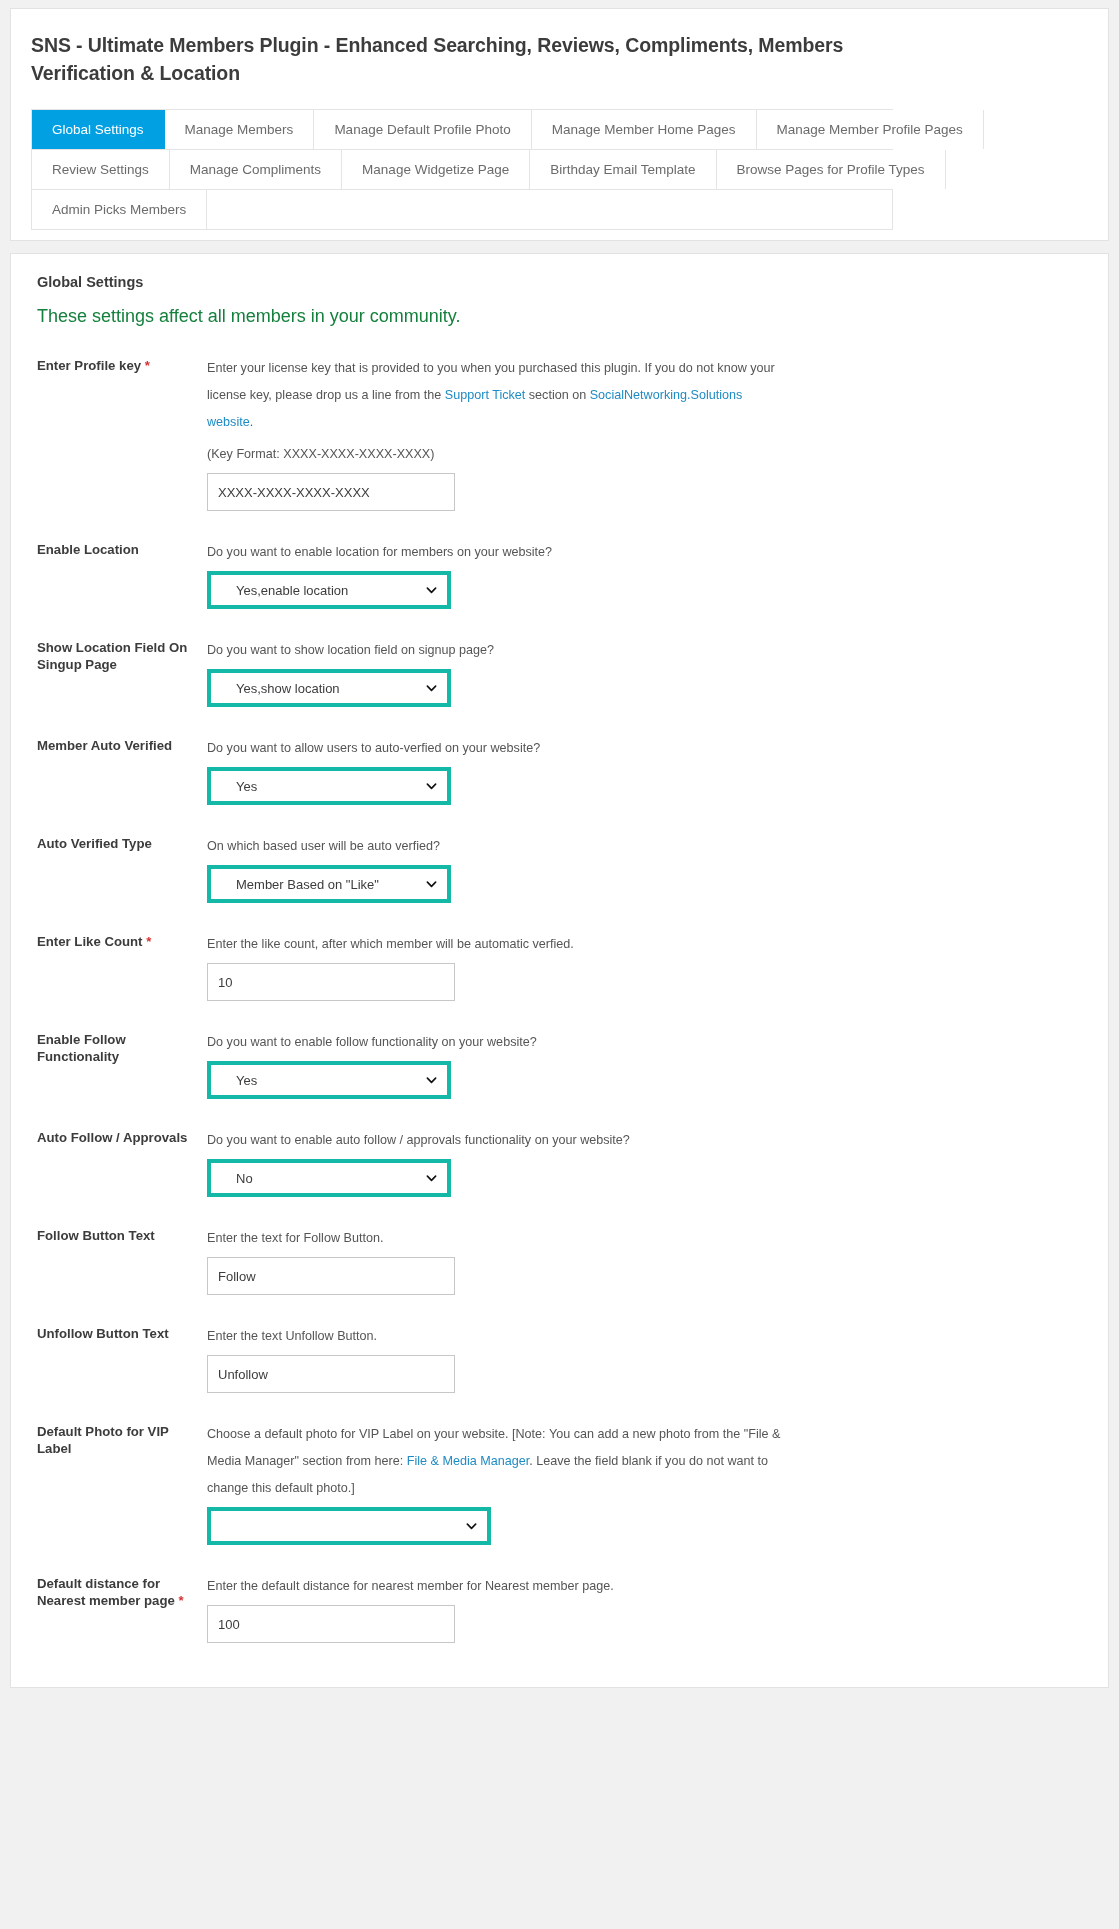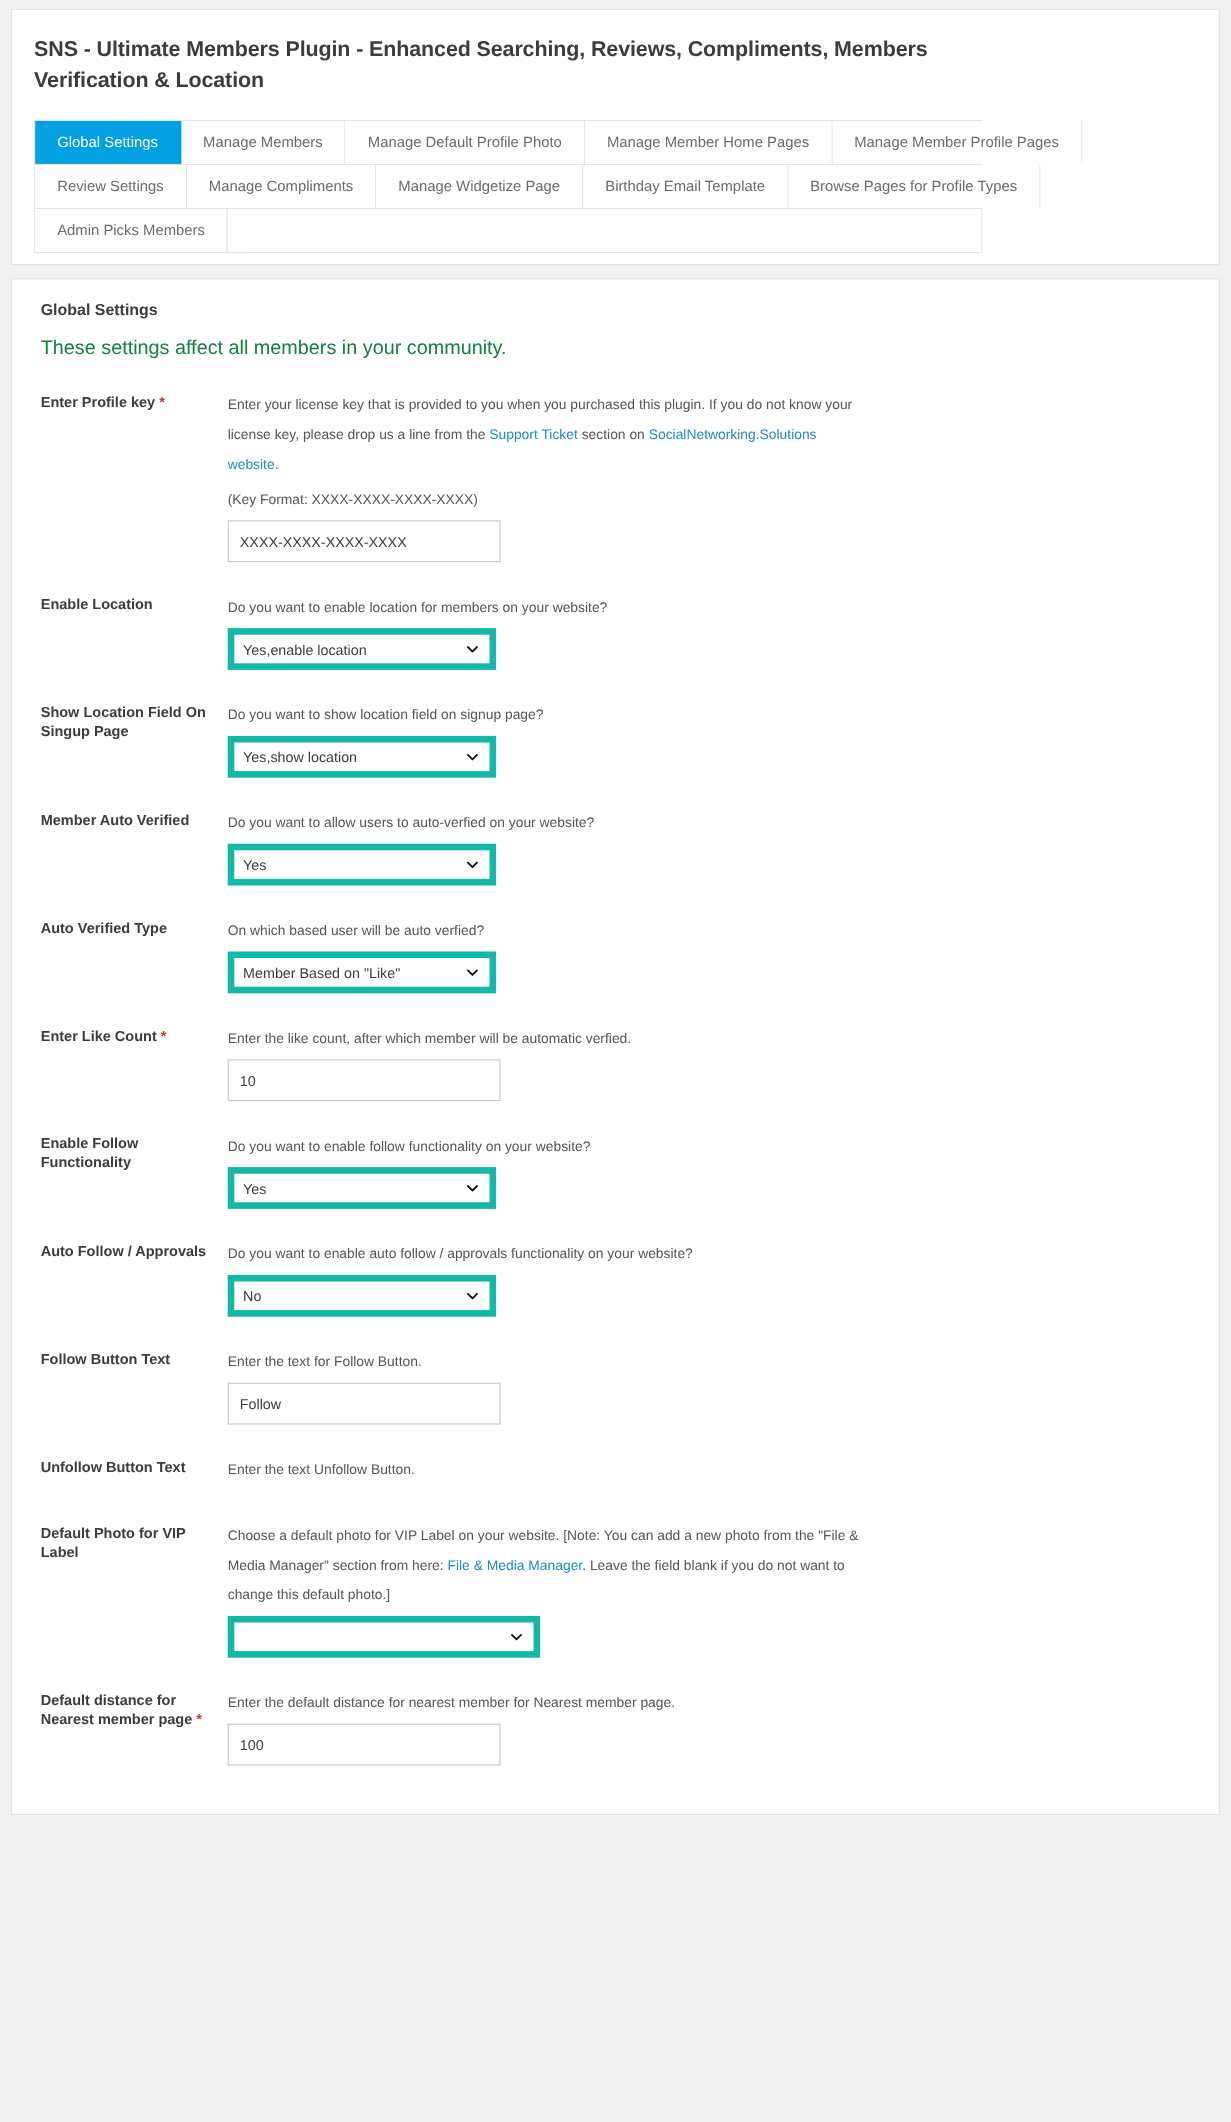--- a/index.html
+++ b/index.html
@@ -148,25 +148,25 @@
     color: #3c3c3c;
     outline: none;
     border-radius: 0;
   }
 
   .select-box {
     box-sizing: border-box;
     position: relative;
     width: 244px;
     height: 38px;
-    border: 6px solid #14b8a6;
+    border: 4px solid #14b8a6;
     background: #fff;
     display: flex;
     align-items: center;
-    padding: 0 8px;
+    padding: 0 25px;
     font-size: 13px;
     color: #3c3c3c;
     cursor: pointer;
   }
   .select-box.wide { width: 284px; }
   .select-box .caret {
     position: absolute;
     right: 10px;
     top: 50%;
     transform: translateY(-50%);
@@ -363,20 +363,21 @@
         <input class="text-input" type="text" value="Follow" style="">
       </div>
     </div>
 
     <div class="spacer-12"></div>
 
     <div class="field-row">
       <div class="field-label">Unfollow Button Text</div>
       <div class="field-body">
         <div class="field-desc">Enter the text Unfollow Button.</div>
+        <input class="text-input" type="text" value="Unfollow" style="">
       </div>
     </div>
 
     <div class="spacer-12"></div>
 
     <div class="field-row">
       <div class="field-label">Default Photo for VIP Label</div>
       <div class="field-body">
         <div class="field-desc wide">
           <span>Choose a default photo for VIP Label on your website. [Note: You can add a new photo from the "File &amp; Media Manager" section from here: </span><a class="link" href="#">File &amp; Media Manager</a><span>. Leave the field blank if you do not want to change this default photo.]</span>

